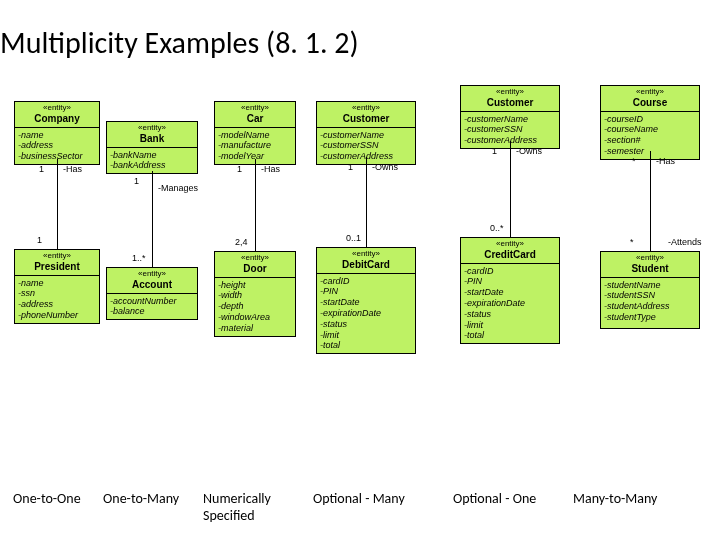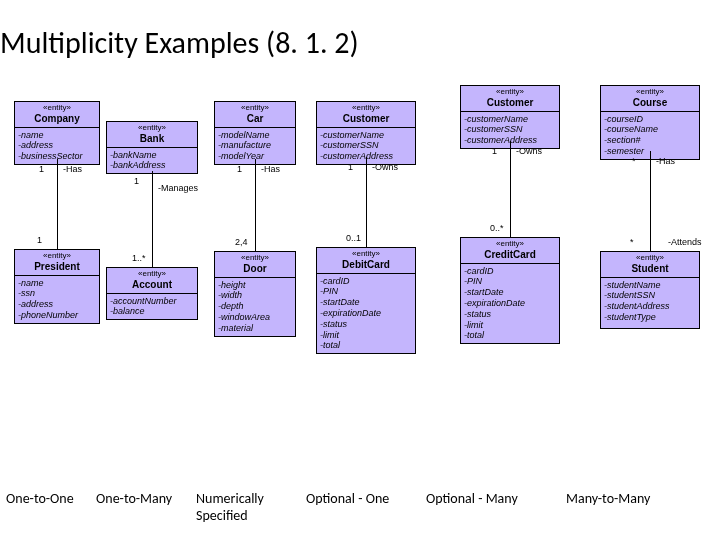--- a/index.html
+++ b/index.html
@@ -21,21 +21,21 @@
     padding-bottom: 10px;
   }
   .stage {
     position: relative;
     width: 720px;
     height: 400px;
   }
   .ebox {
     position: absolute;
     border: 1px solid #000;
-    background: #c4b5fd;
+    background: #bef264;
     font-size: 9px;
     line-height: 1.2;
   }
   .ebox .stereo {
     text-align: center;
     font-size: 8px;
     padding-top: 1px;
   }
   .ebox .ename {
     text-align: center;
@@ -62,21 +62,21 @@
     position: absolute;
     bottom: 16px;
     left: 0;
     width: 720px;
     display: flex;
     font-family: "Calibri", Arial, sans-serif;
     font-size: 14px;
   }
   .captions > div {
     text-align: left;
-    padding-left: 6px;
+    padding-left: 13px;
   }
 </style>
 </head>
 <body>
 
 <div class="title">Multiplicity Examples (8. 1. 2)</div>
 
 <div class="stage" id="stage">
     <div class="ebox" style="left: 14px; top: 30px; width: 86px; min-height: 58px;">
       <div class="stereo">«entity»</div>
@@ -221,16 +221,16 @@
     <div class="lbl" style="left: 632px; top: 85px;">*</div>
     <div class="lbl" style="left: 656px; top: 85px;">-Has</div>
     <div class="lbl" style="left: 630px; top: 166px;">*</div>
     <div class="lbl" style="left: 668px; top: 166px;">-Attends</div>
   </div>
 
 <div class="captions" id="captions">
     <div style="width: 90px;">One-to-One</div>
     <div style="width: 100px;">One-to-Many</div>
     <div style="width: 110px;">Numerically Specified</div>
+    <div style="width: 140px;">Optional - Many</div>
     <div style="width: 120px;">Optional - One</div>
-    <div style="width: 140px;">Optional - Many</div>
     <div style="width: 140px;">Many-to-Many</div>
   </div>
 
 </body></html>

